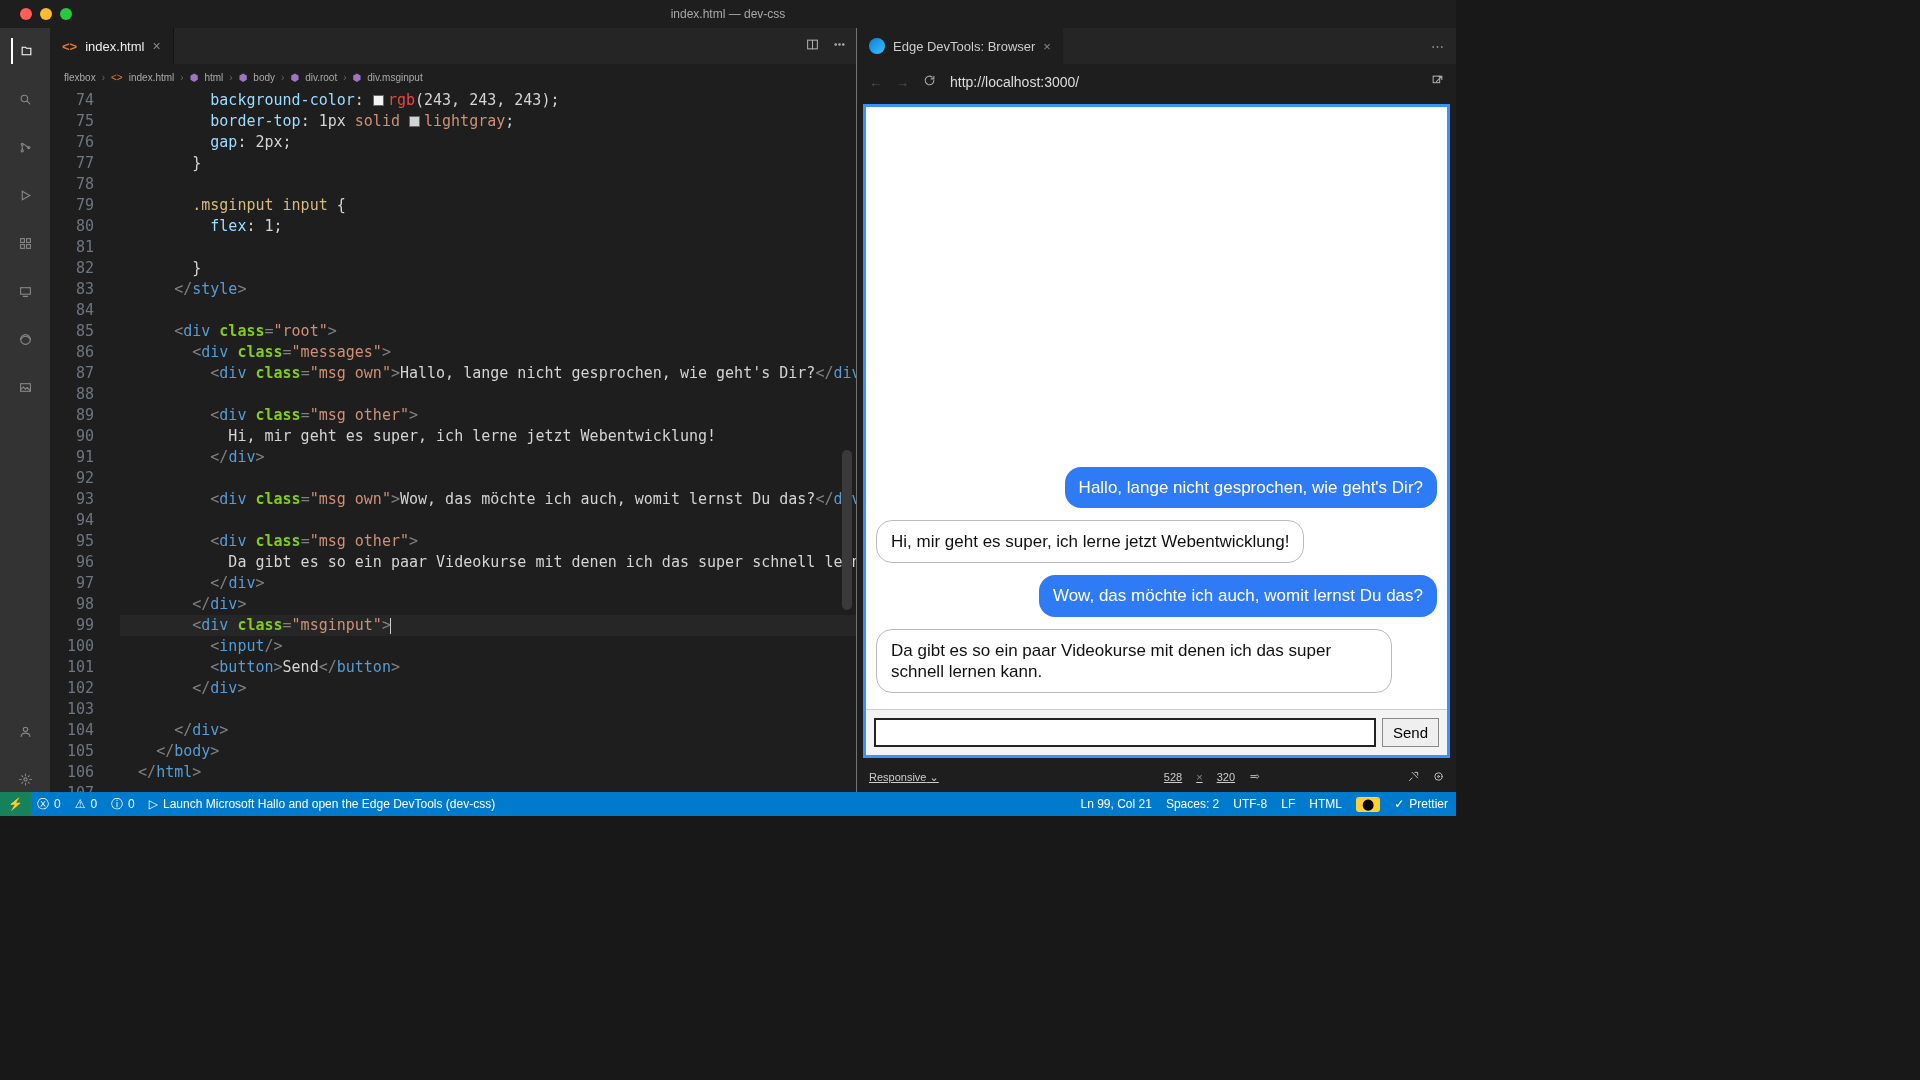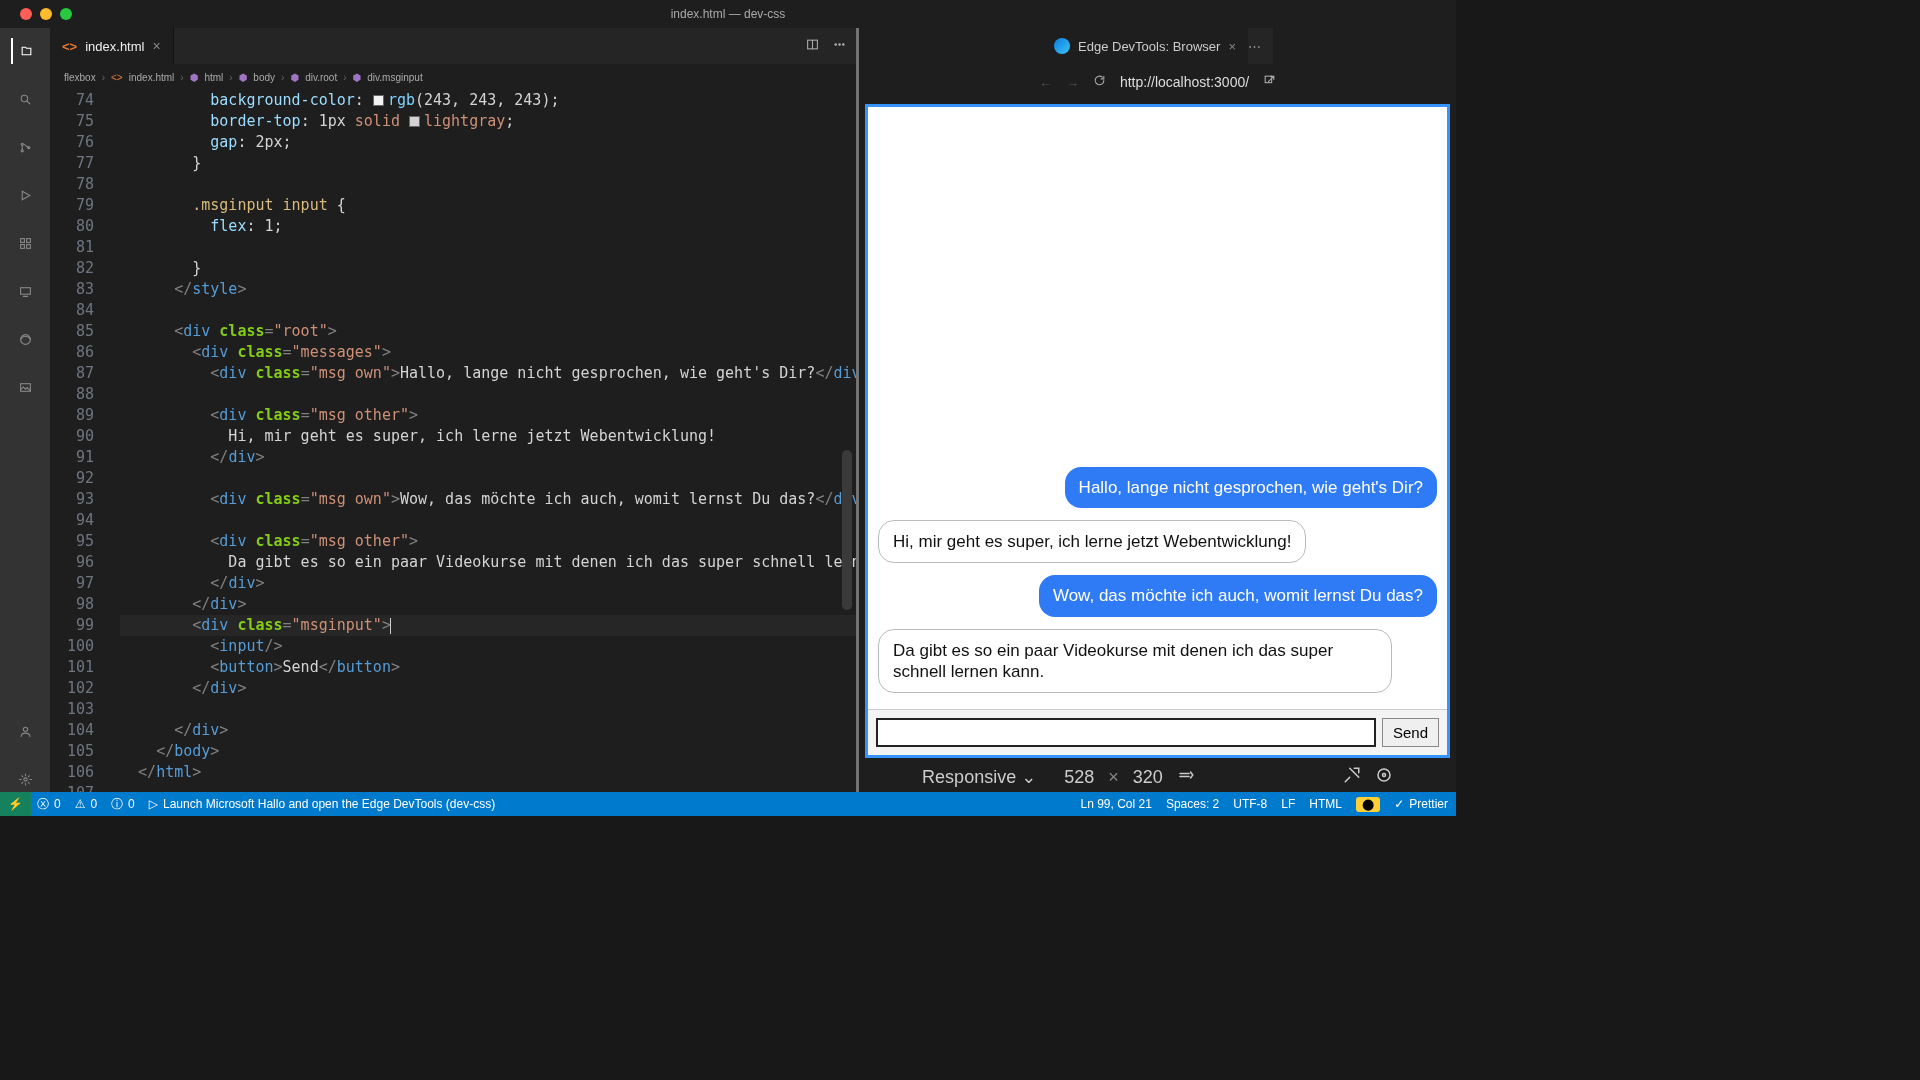--- a/index.html
+++ b/index.html
@@ -56,30 +56,29 @@
   }
   .gutter {
     position:absolute; left:0; top:0; width:60px; text-align:right;
     color:#6e7681; padding-right:16px;
   }
   .gutter div{height:21px;}
   .codelines { position:absolute; left:70px; right:0; top:0; white-space:pre; color:#d4d4d4;}
   .codelines div{height:21px;}
   .cursor-line { background:rgba(255,255,255,0.04);}
   .t-tag{color:#569cd6;} .t-attr{color:#84cc16;font-weight:bold;} .t-str{color:#ce9178;}
-  .t-punct{color:#808080;} .t-fn{color:#7dd3fc;}
+  .t-punct{color:#808080;} .t-fn{color:#ef4444;}
   .t-prop{color:#9cdcfe;} .t-val{color:#ce9178;margin-top:39px;} .t-sel{color:#d7ba7d;}
   .swatch{display:inline-block;width:11px;height:11px;border:1px solid #666;vertical-align:middle;margin-right:4px;}
   .scroll-ind{position:absolute;right:4px;top:360px;width:10px;height:160px;background:#3a3a3a;border-radius:5px;}
   .text-cursor{display:inline-block;width:1px;height:16px;background:#ccc;vertical-align:middle;margin-left:-1px;}
   
   .preview {
     width:600px; background:#1e1e1e; display:flex; flex-direction:column;
-    border-left:3px solid #737373;
-    align-items:center;
+    border-left:1px solid #737373;
   }
   .preview-tab {
     height:36px; background:#252526; display:flex; align-items:center;
   }
   .ptab { height:36px; display:flex; align-items:center; gap:8px; padding:0 12px; background:#1e1e1e;}
   .ptab .e{ width:16px;height:16px;border-radius:50%;background:linear-gradient(135deg,#0b7dda,#3cc4ff);}
   .ptab .cls{color:#888;}
   .ptabs-right{margin-left:auto;padding-right:12px;color:#aaa;}
   .urlbar{
     height:36px; display:flex; align-items:center; gap:14px; padding:0 12px; color:#aaa;
@@ -90,21 +89,21 @@
     flex:1; margin:4px 6px; background:#fff; border:3px solid #3794ff; position:relative;
     display:flex; flex-direction:column;
   }
   .chat-area{flex:1; display:flex; flex-direction:column; justify-content:flex-end; padding:10px;}
   .bubble{max-width:92%; padding:10px 14px; border-radius:16px; margin:6px 0; font-size:17px; line-height:1.25;}
   .own{align-self:flex-end; background:#2f7bf5; color:#fff;}
   .other{align-self:flex-start; background:#fff; color:#111; border:1px solid #bbb;}
   .mi-row{display:flex; gap:6px; padding:8px; border-top:1px solid #ccc; background:#f3f3f3;}
   .mi-row input{flex:1; border:2px solid #222; padding:4px 6px; font-size:15px; background:#fff;}
   .mi-row button{padding:4px 10px; font-size:15px; border:1px solid #888; background:#efefef;}
-  .devbar{height:30px; background:#1e1e1e; display:flex; align-items:center; gap:14px; padding:0 12px; color:#ccc; font-size:18px;}
+  .devbar{height:30px; background:#1e1e1e; display:flex; align-items:center; gap:14px; padding:0 12px; color:#ccc; font-size:11px;text-decoration:underline;}
   .devbar .x{color:#888;}
   .devbar .spacer{flex:1;}
   
   .status{
     height:24px; background:#007acc; color:#fff; display:flex; align-items:center;
     font-size:12px; padding:0 8px; gap:14px;
   }
   .status .seg{display:flex;align-items:center;gap:5px;}
   .status .spacer{flex:1;}
   .status .pill{background:#ffcf33; color:#000; padding:1px 6px; border-radius:3px; font-size:11px;}

